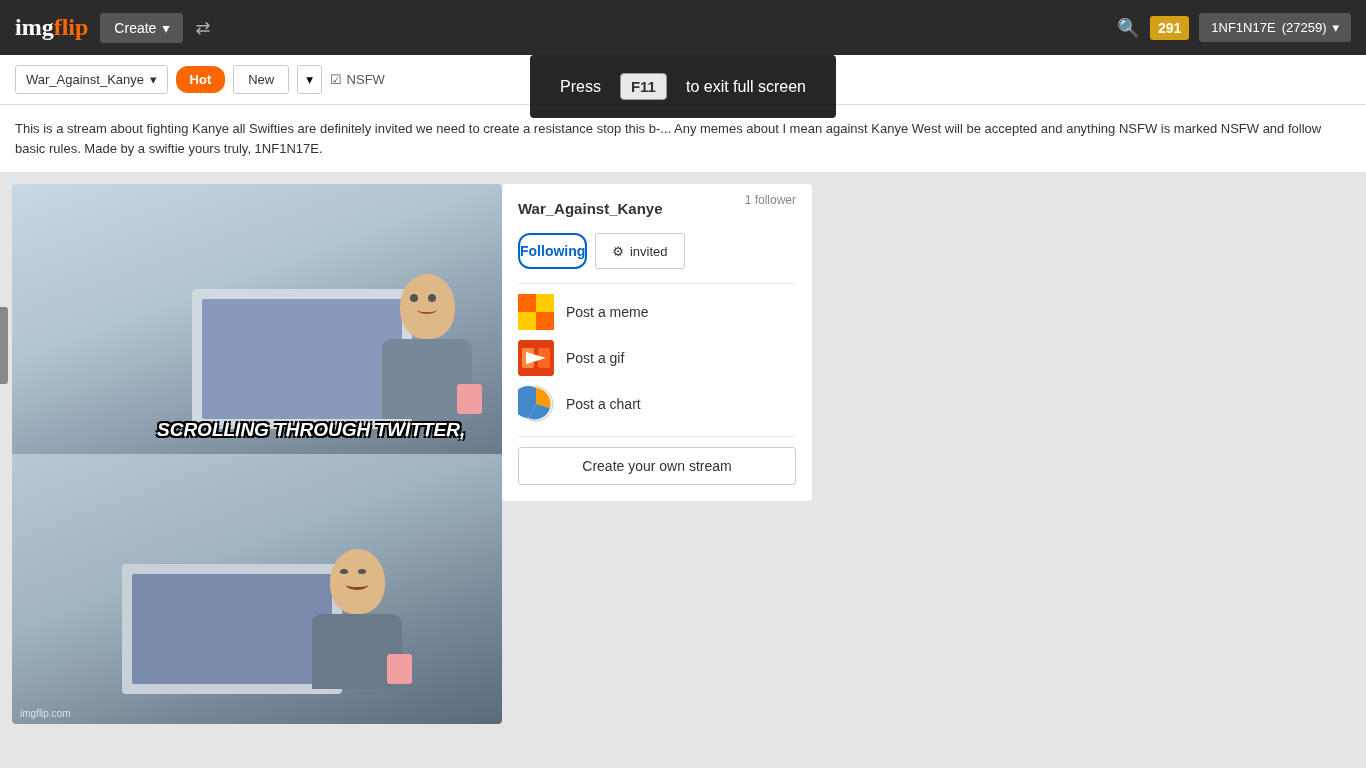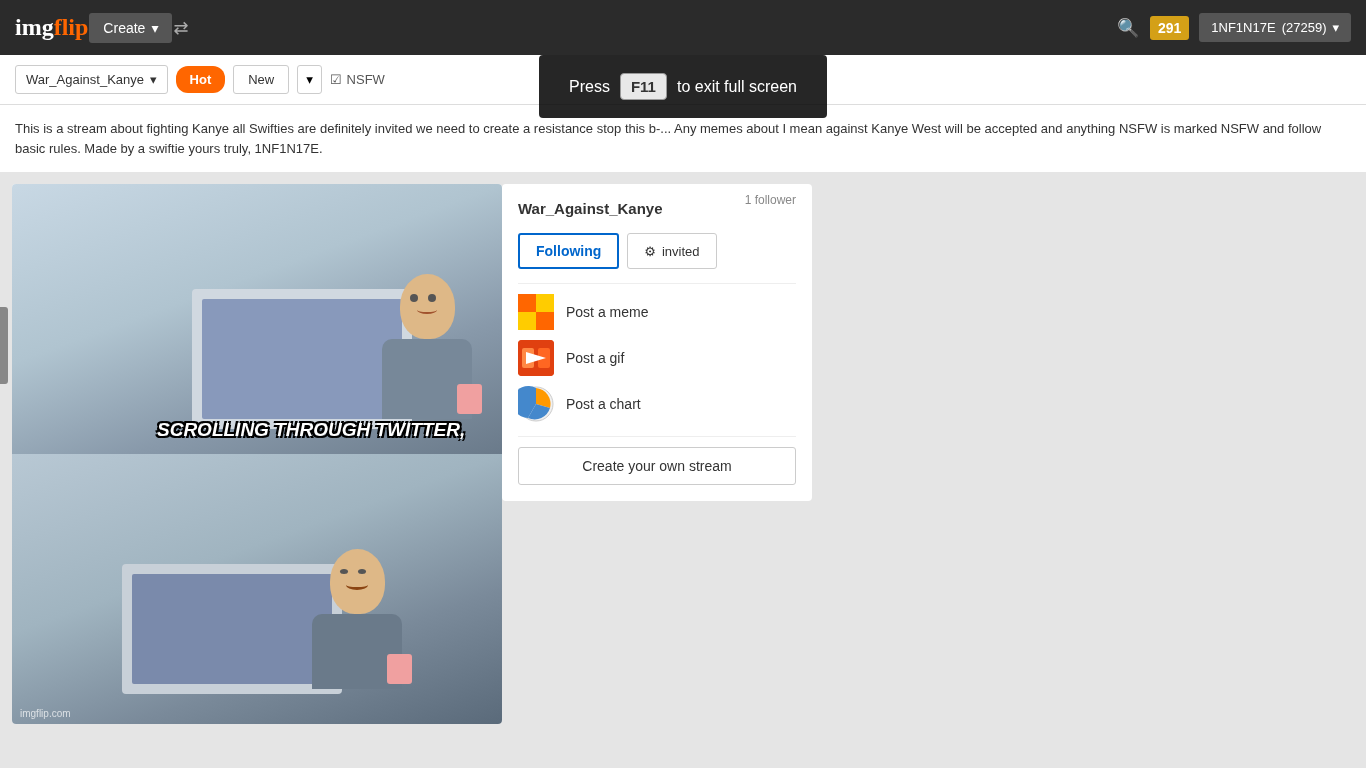--- a/index.html
+++ b/index.html
@@ -5,21 +5,21 @@
     * { box-sizing: border-box; margin: 0; padding: 0; }
     body { font-family: Arial, sans-serif; background: #e5e5e5; color: #333; font-size: 14px; overflow-x: hidden; }
 
     
     .header {
       background: #2b2b2b;
       height: 55px;
       display: flex;
       align-items: center;
       padding: 0 15px;
-      gap: 1px;
+      gap: 12px;
       position: relative;
     }
     .logo {
       font-size: 24px;
       font-weight: bold;
       color: white;
       font-family: Georgia, serif;
     }
     .logo span.img { color: white; }
     .logo span.flip { color: #ff6600; }
@@ -144,21 +144,21 @@
       left: 50%;
       transform: translateX(-50%);
       background: rgba(0,0,0,0.85);
       color: white;
       padding: 18px 30px;
       border-radius: 4px;
       font-size: 16px;
       z-index: 1000;
       display: flex;
       align-items: center;
-      gap: 10px;
+      gap: 19px;
     }
     .f11-key {
       background: #e8e8e8;
       color: #333;
       border: 1px solid #999;
       border-radius: 4px;
       padding: 4px 10px;
       font-size: 15px;
       font-weight: bold;
     }
@@ -266,22 +266,22 @@
     .sidebar-actions {
       display: flex;
       gap: 8px;
       margin-top: 14px;
       margin-bottom: 14px;
     }
     .following-btn {
       background: white;
       border: 2px solid #0066cc;
       color: #0066cc;
-      padding: 8px 16px;
-      border-radius: 3px;
+      padding: 8px 0;
+      border-radius: 12px;
       font-size: 14px;
       font-weight: bold;
       cursor: pointer;
     }
     .settings-btn {
       background: white;
       border: 1px solid #ccc;
       color: #333;
       padding: 8px 16px;
       border-radius: 3px;

